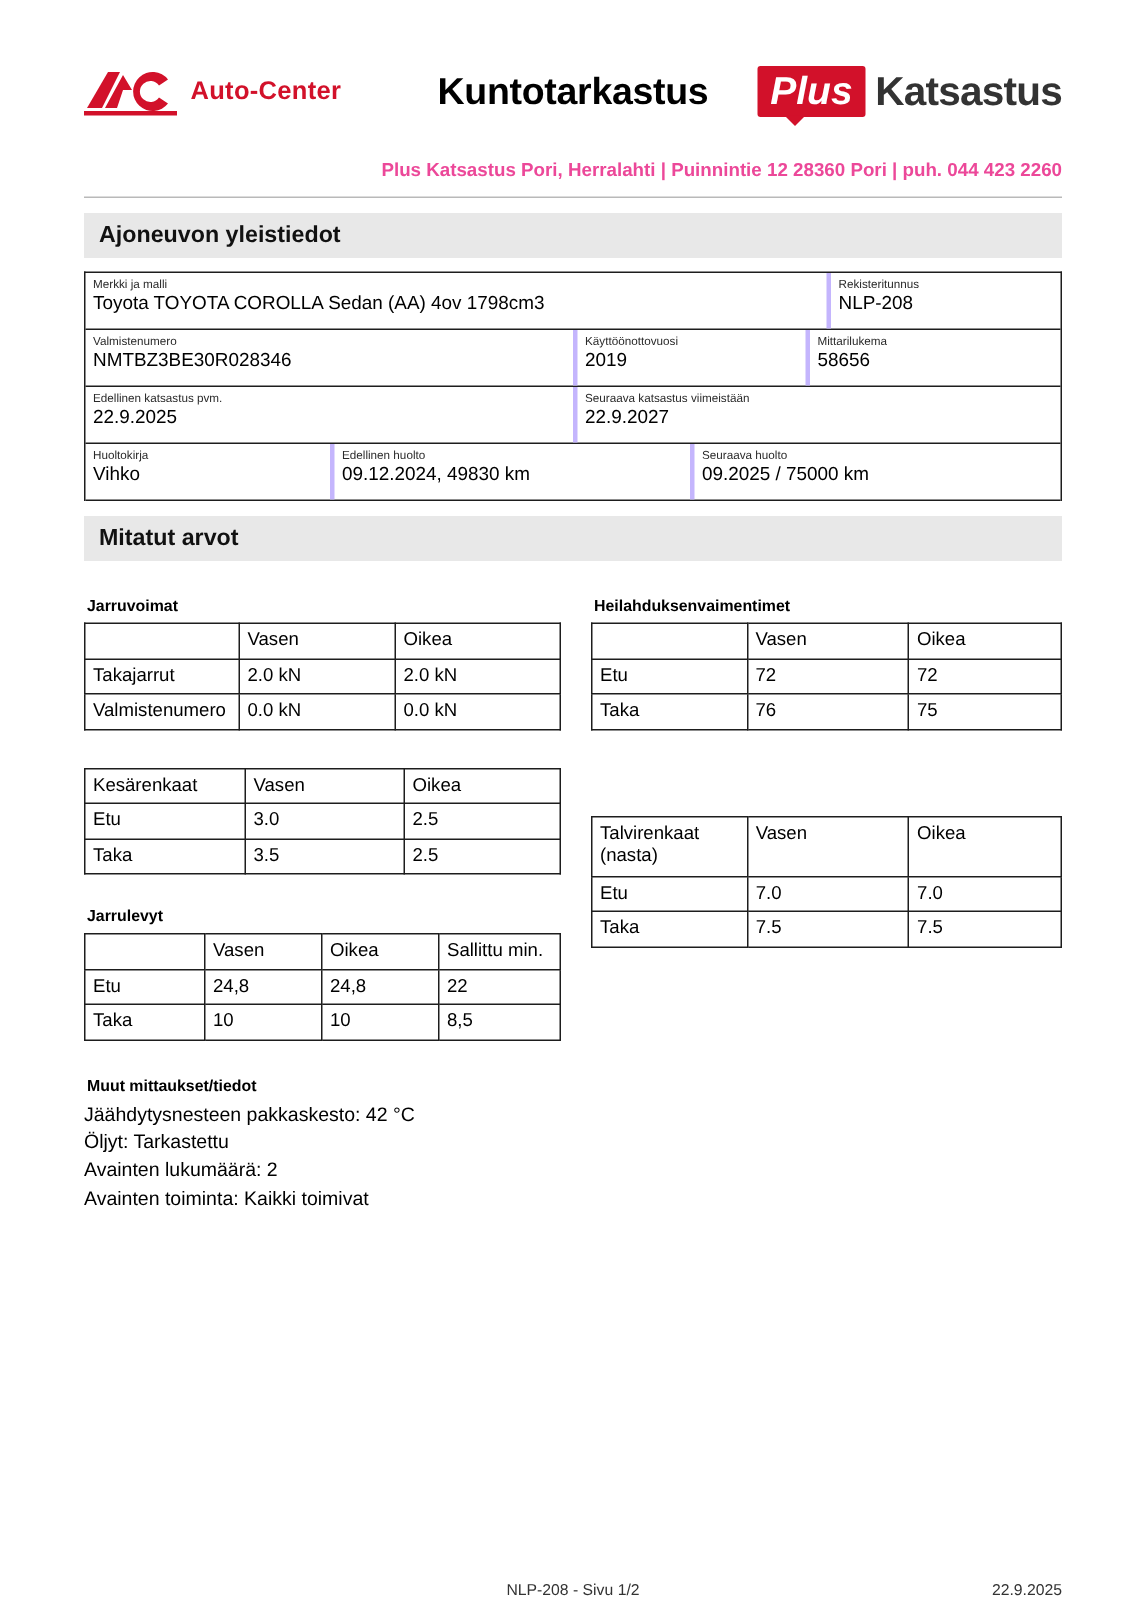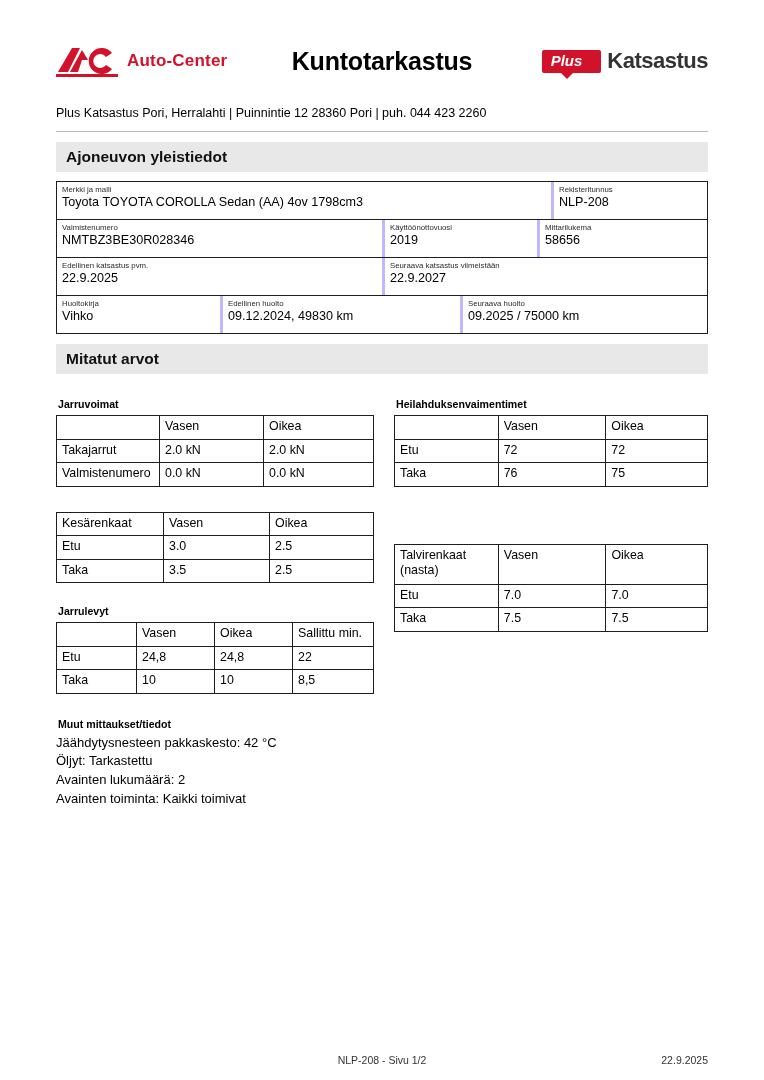--- a/index.html
+++ b/index.html
@@ -71,48 +71,48 @@
     align-items: center;
     gap: 6px;
     width: 210px;
     justify-content: flex-end;
   }
   .plus-badge {
     background: #d2112a;
     color: #fff;
     font-weight: bold;
     font-style: italic;
-    font-size: 15px;
-    padding: 3px 19px 5px 9px;
+    font-size: 26px;
+    padding: 3px 9px 5px 9px;
     border-radius: 2px;
     position: relative;
     line-height: 1;
   }
   .plus-badge::after {
     content: "";
     position: absolute;
     left: 18px;
     bottom: -6px;
     width: 0; height: 0;
     border-left: 7px solid transparent;
     border-right: 7px solid transparent;
     border-top: 7px solid #d2112a;
   }
   .katsastus-word {
-    font-size: 22px;
+    font-size: 27px;
     font-weight: bold;
     color: #333;
     letter-spacing: -0.5px;
   }
 
   .addressline {
-    text-align: left;
+    text-align: right;
     font-size: 12.5px;
-    font-weight: normal;
-    color: #000000;
+    font-weight: bold;
+    color: #ec4899;
     margin-top: 14px;
   }
 
   .rule {
     border: none;
     border-top: 1px solid #b9b9b9;
     margin: 11px 0 0 0;
   }
 
   

